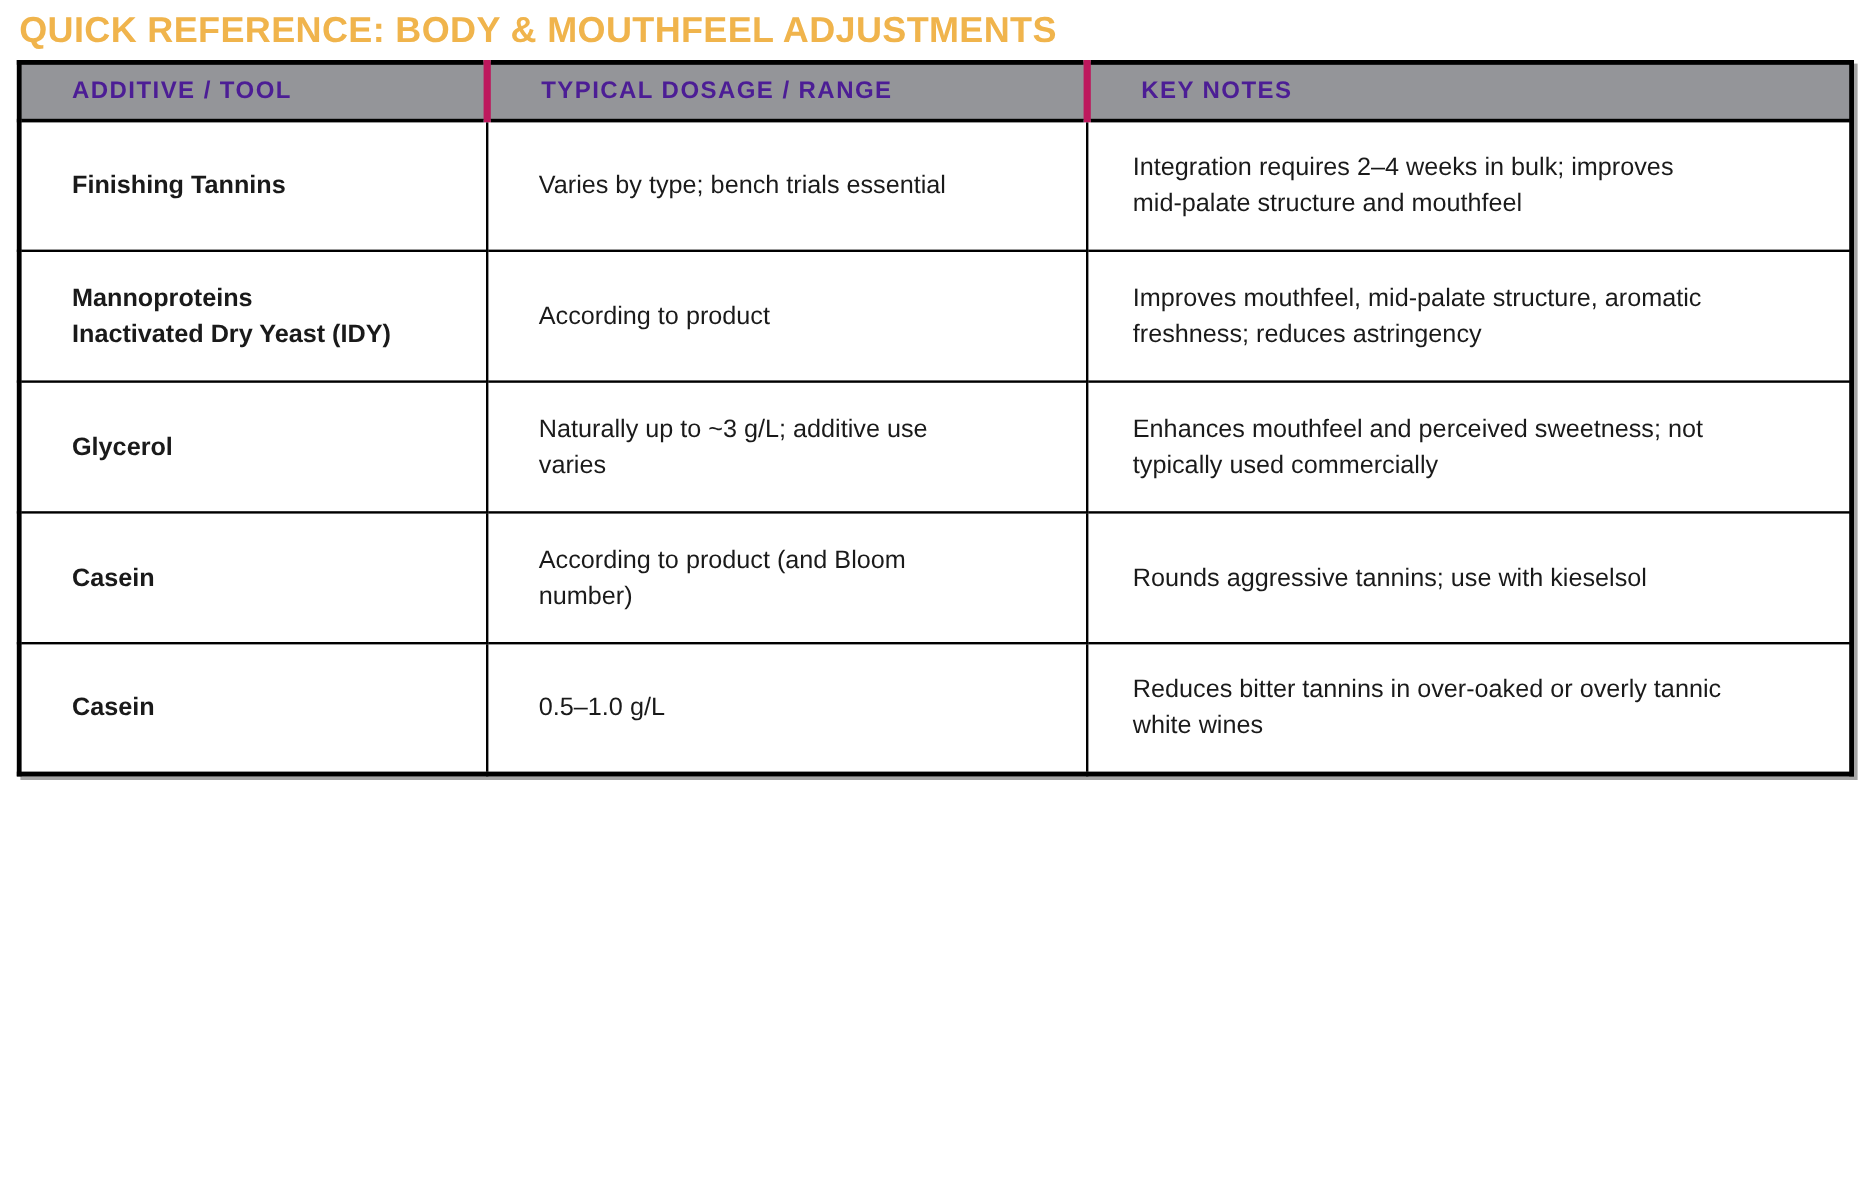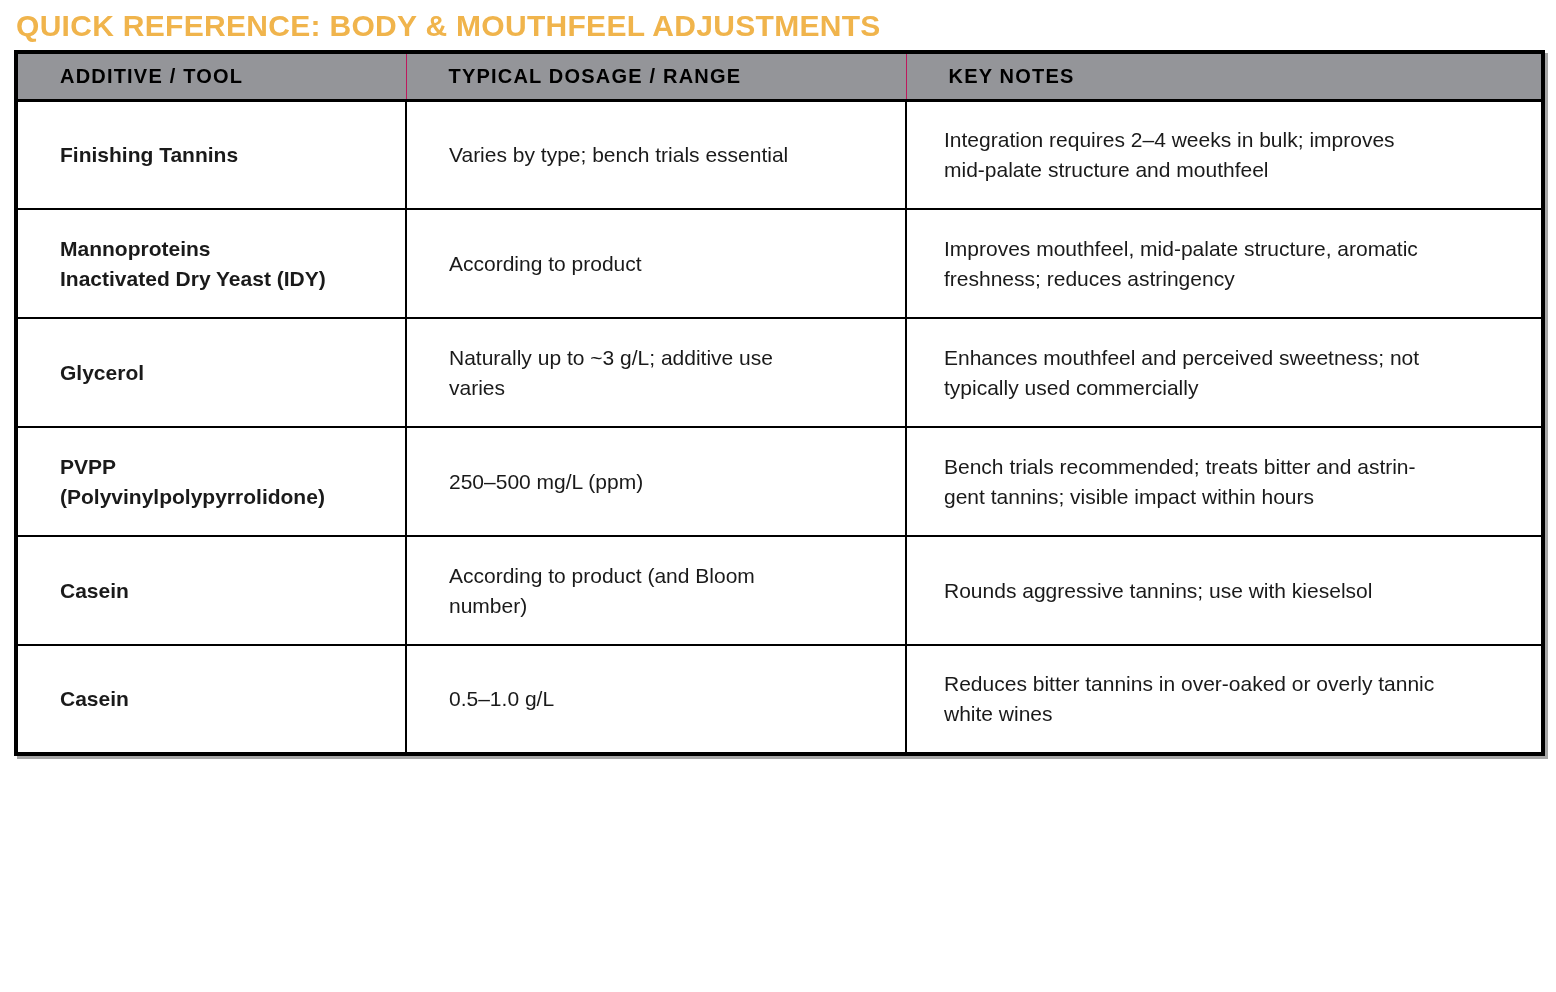--- a/index.html
+++ b/index.html
@@ -25,30 +25,30 @@
     table-layout: fixed;
     border: 4px solid #000000;
     box-shadow: 3px 3px 0 #a6a6a6;
   }
   col.c1 { width: 390px; }
   col.c2 { width: 500px; }
   col.c3 { width: 637px; }
   th {
     height: 48px;
     background: #949599;
-    color: #000000;
+    color: #4c1d95;
     font-size: 20px;
     font-weight: bold;
     letter-spacing: 1.2px;
     text-align: left;
     padding: 0 10px 0 42px;
     border-bottom: 3px solid #000000;
     vertical-align: middle;
   }
-  th + th { border-left: 1px solid #be185d; }
+  th + th { border-left: 6px solid #be185d; }
   tbody tr { height: 109px; }
   td {
     border: 2px solid #000000;
     color: #1a1a1a;
     font-size: 21px;
     line-height: 30px;
     vertical-align: middle;
     padding: 0 28px 0 42px;
     white-space: pre-line;
   }
@@ -89,27 +89,20 @@
 freshness; reduces astringency</td>
       </tr>
       <tr>
         <td class="cell-additive">Glycerol</td>
         <td class="cell-dosage">Naturally up to ~3 g/L; additive use
 varies</td>
         <td class="cell-notes">Enhances mouthfeel and perceived sweetness; not
 typically used commercially</td>
       </tr>
       <tr>
-        <td class="cell-additive">PVPP
-(Polyvinylpolypyrrolidone)</td>
-        <td class="cell-dosage">250–500 mg/L (ppm)</td>
-        <td class="cell-notes">Bench trials recommended; treats bitter and astrin-
-gent tannins; visible impact within hours</td>
-      </tr>
-      <tr>
         <td class="cell-additive">Casein</td>
         <td class="cell-dosage">According to product (and Bloom
 number)</td>
         <td class="cell-notes">Rounds aggressive tannins; use with kieselsol</td>
       </tr>
       <tr>
         <td class="cell-additive">Casein</td>
         <td class="cell-dosage">0.5–1.0 g/L</td>
         <td class="cell-notes">Reduces bitter tannins in over-oaked or overly tannic
 white wines</td>

